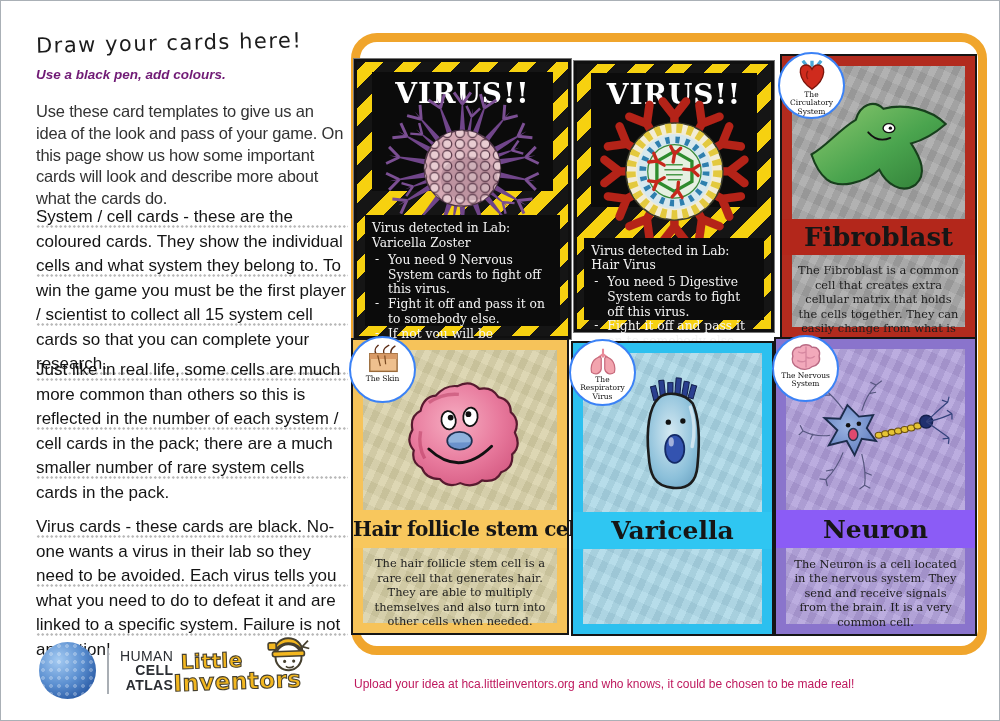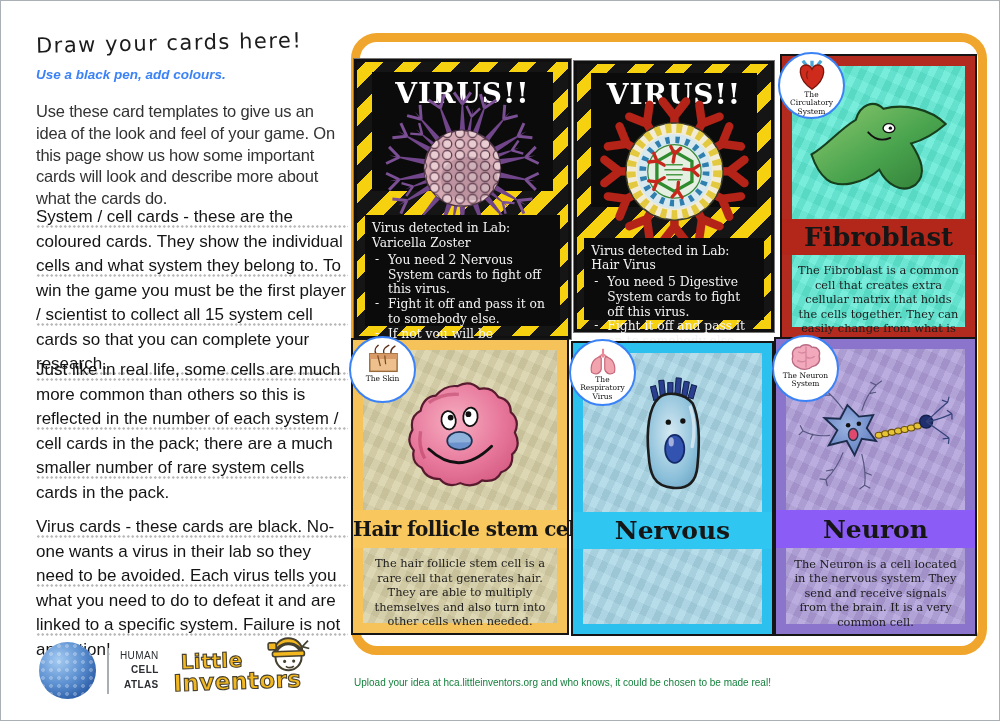--- a/index.html
+++ b/index.html
@@ -3,48 +3,48 @@
 <meta charset="utf-8">
 <style>
   html,body{margin:0;padding:0;background:#fff;}
   #page{position:relative;width:1000px;height:721px;background:#ffffff;overflow:hidden;
         font-family:"Liberation Sans",sans-serif;border:1px solid #aab0b6;box-sizing:border-box;}
 
   
   .hand-note{position:absolute;left:35px;top:30px;font-family:"DejaVu Sans",sans-serif;
              font-size:21px;color:#1c1c1c;letter-spacing:1.5px;transform:rotate(-1.2deg);}
   .sub-note{position:absolute;left:35px;top:66px;font-style:italic;font-weight:600;
-            font-size:13.5px;color:#3b82f6;}
+            font-size:13.5px;color:#701a75;}
   .intro-p{position:absolute;left:35px;top:100px;width:310px;font-size:16.5px;
            line-height:21.8px;color:#333;letter-spacing:-0.2px;}
   .ruled-p{position:absolute;left:35px;width:312px;font-size:17px;line-height:24.5px;color:#141414;
            background-image:radial-gradient(circle,#b8b8b8 1.1px,rgba(0,0,0,0) 1.4px);
            background-size:4.5px 49px;background-position:0 -3px;}
   .p-system{top:204px;}
   .p-rarity{top:357px;}
   .p-virus{top:514px;}
 
   
   .hca-logo{position:absolute;left:38px;top:641px;display:flex;align-items:center;gap:11px;}
   .hca-sphere{width:57px;height:57px;border-radius:50%;
       background-image:radial-gradient(circle,rgba(255,255,255,0.28) 1.6px,rgba(0,0,0,0) 2.2px),
                        radial-gradient(circle at 34% 32%,#a5cbf2 0%,#5c90d1 45%,#2c5da7 78%,#1c4186 100%);
       background-size:8px 8px,100% 100%;}
   .hca-divider{width:2px;height:46px;background:#a9aeb4;}
-  .hca-text{font-size:10px;line-height:14.5px;color:#2b2e33;letter-spacing:0.4px;}
+  .hca-text{font-size:14px;line-height:14.5px;color:#2b2e33;letter-spacing:0.4px;}
   .hca-text .b{font-weight:700;text-align:right;}
   .li-logo{position:absolute;left:172px;top:650px;width:130px;transform:rotate(-2deg);}
   .li-word{font-family:"DejaVu Sans",sans-serif;font-weight:700;color:#f3b71f;
            -webkit-text-stroke:1.1px #46402f;letter-spacing:0.5px;line-height:0.9;}
   .li-w1{font-size:20px;margin-left:8px;}
   .li-w2{font-size:23px;margin-top:2px;}
   .li-kid{position:absolute;right:-8px;top:-16px;}
 
-  .footer-note{position:absolute;left:353px;top:676px;width:640px;font-size:10px;
-               font-weight:500;color:#15803d;}
+  .footer-note{position:absolute;left:353px;top:676px;width:640px;font-size:12px;
+               font-weight:500;color:#be185d;}
 
   
   .board-frame{position:absolute;left:350px;top:32px;width:636px;height:622px;
                border:9px solid #f0a52c;border-radius:26px;box-sizing:border-box;z-index:1;}
 
   
   .vcard{position:absolute;z-index:2;border:3px solid #101010;box-sizing:border-box;
          background:repeating-linear-gradient(-45deg,#f6d110 0 13px,#151515 13px 27px);
          box-shadow:0 0 0 1px #777;}
   .v-panel-top{position:absolute;left:7%;right:7%;top:3.5%;bottom:53%;background:#0b0b0b;z-index:2;}
@@ -78,21 +78,21 @@
   .c-title{font-family:"DejaVu Serif",serif;font-weight:700;color:#161616;white-space:nowrap;}
   .c-desc{position:absolute;left:3%;right:3%;top:75.5%;text-align:center;z-index:2;
           font-family:"DejaVu Serif",serif;font-size:11.4px;line-height:1.28;color:#1d1d1d;}
   .c-badge{position:absolute;top:-4px;left:-4px;width:67px;height:67px;background:#fff;
            border:2px solid #3b82f6;border-radius:50%;z-index:5;display:flex;flex-direction:column;
            align-items:center;justify-content:flex-start;padding-top:6px;box-sizing:border-box;}
   .c-badge-label{font-family:"DejaVu Serif",serif;font-size:7.5px;line-height:1.1;
                  text-align:center;color:#111;margin-top:1px;width:52px;}
 
   #card-fibro{left:779px;top:53px;width:197px;height:285px;}
-  #card-fibro .c-inner{border-color:#b22b1e;background:#5eead4;}
+  #card-fibro .c-inner{border-color:#b22b1e;background:#a3a3a3;}
   #card-fibro .c-band{background:#b3271b;}
   #card-fibro .c-title{font-size:26px;}
   #card-hair{left:350px;top:337px;width:218px;height:297px;}
   #card-hair .c-inner{border-color:#f6c35a;background:#d7d0a6;}
   #card-hair .c-band{background:#f8c75d;padding-left:15px;}
   #card-hair .c-title{font-size:20px;letter-spacing:-0.6px;}
   #card-iono{left:570px;top:340px;width:203px;height:295px;}
   #card-iono .c-inner{border-color:#2cc0ef;background:#a9d6e6;}
   #card-iono .c-band{background:#2fc6f2;}
   #card-iono .c-title{font-size:25px;}
@@ -101,21 +101,21 @@
   #card-neuron .c-band{background:#8b5cf6;}
   #card-neuron .c-title{font-size:25px;}
 </style>
 </head>
 <body>
 
 <div id="page">
 
   <div class="hand-note">Draw your cards here!</div>
   <div class="sub-note">Use a black pen, add colours.</div>
-  <div class="intro-p">Use these card templates to give us an idea of the look and feel of your game. On this page show us how some important cards will look and describe more about what the cards do.</div>
+  <div class="intro-p">Use these card templates to give us an idea of the look and pass of your game. On this page show us how some important cards will look and describe more about what the cards do.</div>
   <div class="ruled-p p-system">System / cell cards - these are the coloured cards. They show the individual cells and what system they belong to. To win the game you must be the first player / scientist to collect all 15 system cell cards so that you can complete your research.</div>
   <div class="ruled-p p-rarity">Just like in real life, some cells are much more common than others so this is reflected in the number of each system / cell cards in the pack; there are a much smaller number of rare system cells cards in the pack.</div>
   <div class="ruled-p p-virus">Virus cards - these cards are black. No-one wants a virus in their lab so they need to be avoided. Each virus tells you what you need to do to defeat it and are linked to a specific system. Failure is not an option!</div>
 
   <div class="hca-logo">
     <div class="hca-sphere"></div>
     <div class="hca-divider"></div>
     <div class="hca-text">
       <div>HUMAN</div>
       <div class="b">CELL</div>
@@ -181,21 +181,21 @@
         <use href="#vz-spike" transform="rotate(250 100 100) scale(0.82) translate(22 22)"></use>
         <use href="#vz-spike" transform="rotate(310 100 100) scale(0.82) translate(22 22)"></use>
       </g>
       <circle cx="100" cy="100" r="45" fill="#d4a9b4" stroke="#4a3344" stroke-width="2"></circle>
       <circle cx="100" cy="100" r="45" fill="url(#vz-bumps)" stroke="none"></circle>
       <ellipse cx="108" cy="112" rx="34" ry="26" fill="rgba(90,50,70,0.18)"></ellipse>
     </svg>
     <div class="v-panel-text">
       <div>Virus detected in Lab: Varicella Zoster</div>
       <ul>
-        <li>You need 2 Nervous System cards to fight off this virus.</li>
+        <li>You need 9 Nervous System cards to fight off this virus.</li>
         <li>Fight it off and pass it on to somebody else.</li>
         <li>If not you will be ELIMINATED</li>
       </ul>
     </div>
   </div>
 
   <div class="vcard" id="vcard-2">
     <div class="v-panel-top">
       <div class="v-title">VIRUS!!</div>
     </div>
@@ -343,21 +343,21 @@
           <path d="M62 42 C44 58 40 100 44 140 C46 172 52 194 86 197 C114 200 126 184 128 160
                    C132 120 132 78 120 52 C106 34 76 30 62 42 Z" fill="url(#io-g)" stroke="#1c1c1c" stroke-width="4.5"></path>
           <path d="M116 58 C124 82 124 104 119 126" stroke="rgba(255,255,255,0.55)" stroke-width="6" fill="none" stroke-linecap="round"></path>
           <circle cx="78" cy="84" r="4.6" fill="#111"></circle>
             <circle cx="103" cy="82" r="4.6" fill="#111"></circle>
           <ellipse cx="89" cy="130" rx="16.5" ry="24" fill="#3353b0" stroke="#142a66" stroke-width="3"></ellipse>
           <ellipse cx="83" cy="118" rx="4.5" ry="8" fill="rgba(255,255,255,0.55)"></ellipse>
         </svg>
       </div>
       <div class="c-band">
-        <div class="c-title">Nervous</div>
+        <div class="c-title">Varicella</div>
       </div>
     </div>
     <div class="c-badge">
       <svg width="32" height="28" viewBox="0 0 36 32">
         <path d="M18 2 l0 10 M18 8 l-5 4 M18 8 l5 4" stroke="#e88a98" stroke-width="2.4" fill="none"></path>
         <path d="M15 11 C7 13 3 20 5 29 C9 32 15 31 16 25 L16 13 Z" fill="#f2a4ae" stroke="#c76a7c" stroke-width="1.4"></path>
         <path d="M21 11 C29 13 33 20 31 29 C27 32 21 31 20 25 L20 13 Z" fill="#f2a4ae" stroke="#c76a7c" stroke-width="1.4"></path>
       </svg>
       <div class="c-badge-label">The Respiratory Virus</div>
     </div>
@@ -406,17 +406,17 @@
         <div class="c-title">Neuron</div>
       </div>
       <div class="c-desc">The Neuron is a cell located in the nervous system. They send and receive signals from the brain. It is a very common cell.</div>
     </div>
     <div class="c-badge">
       <svg width="36" height="28" viewBox="0 0 38 32">
         <path d="M10 28 C4 26 2 20 4 15 C2 9 7 4 12 5 C15 1 23 1 26 5 C32 4 36 9 34 15
                  C36 21 32 26 26 27 C22 31 14 31 10 28 Z" fill="#f2a9bb" stroke="#b96a84" stroke-width="1.6"></path>
         <path d="M19 4 L19 28 M10 10 q5 3 9 0 M19 16 q6 3 10 -1 M9 20 q6 3 10 0" stroke="#d687a0" stroke-width="1.6" fill="none"></path>
       </svg>
-      <div class="c-badge-label">The Neuron System</div>
+      <div class="c-badge-label">The Nervous System</div>
     </div>
   </div>
 
 </div>
 
 </body></html>

